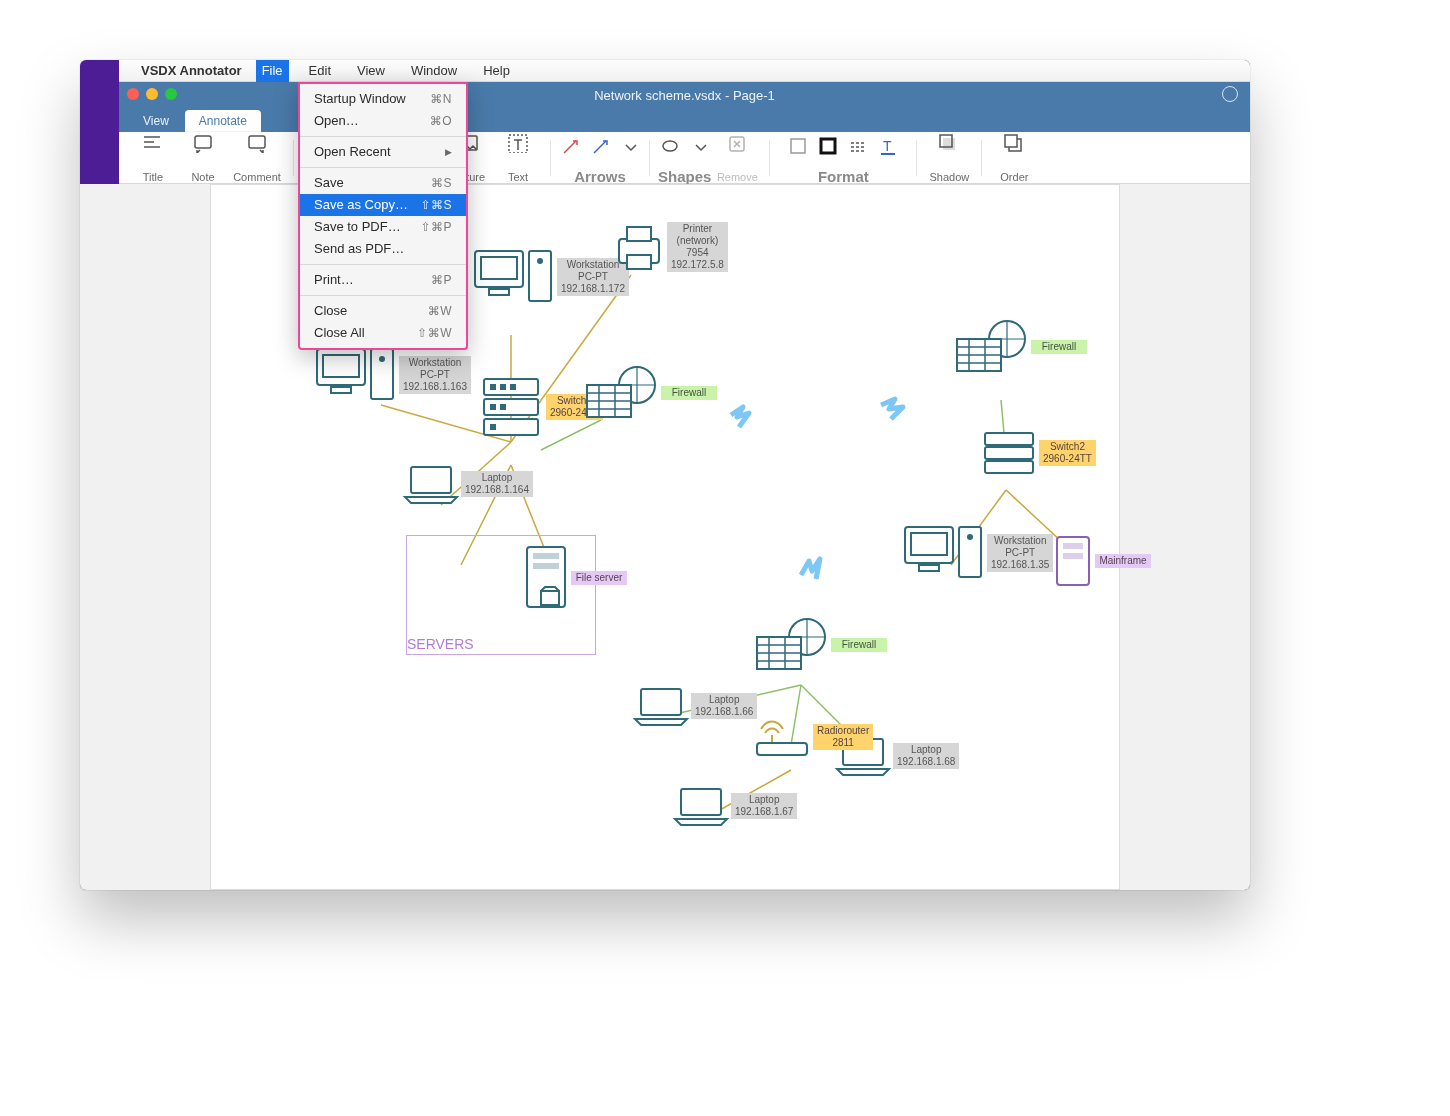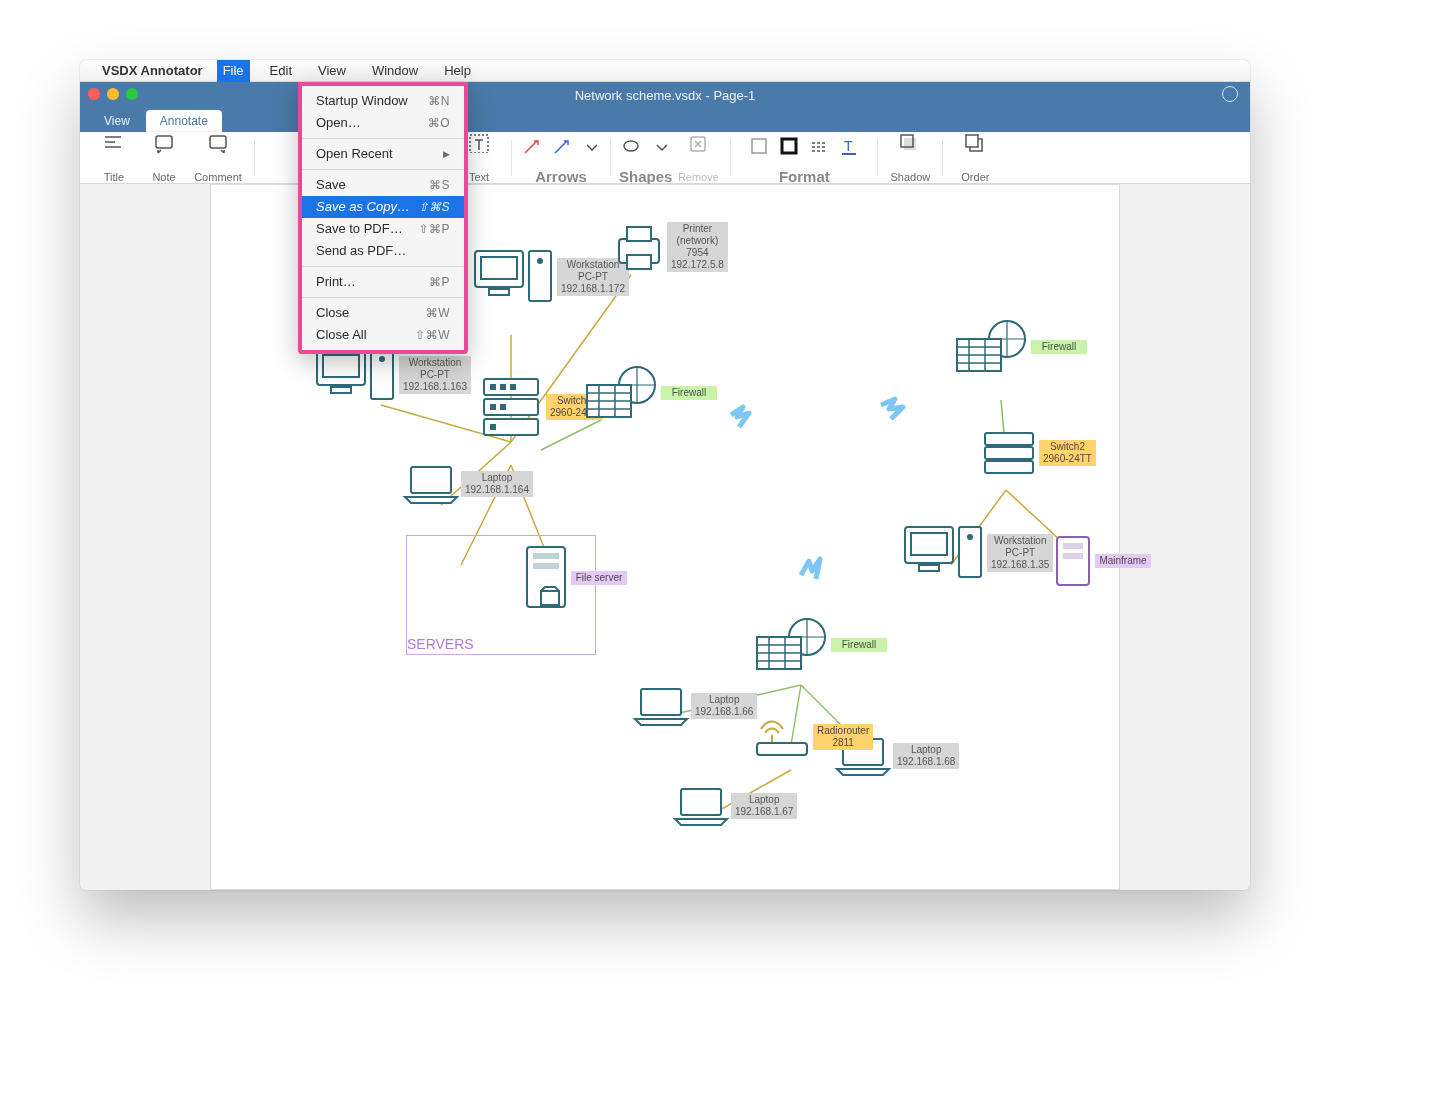--- a/index.html
+++ b/index.html
@@ -1,17 +1,17 @@
 <!DOCTYPE html>
 <html><head>
 <meta charset="utf-8">
 <style>
   * { box-sizing: border-box; margin: 0; padding: 0; }
   body { font-family: -apple-system, "Helvetica Neue", Arial, sans-serif; background: #fff; width: 1450px; height: 1116px; position: relative; overflow: hidden; }
-  .frame { position: absolute; left: 80px; top: 60px; width: 1170px; height: 830px; box-shadow: 0 30px 60px rgba(0,0,0,.25), 0 0 0 1px rgba(0,0,0,.05); border-radius: 6px; background: #86efac; overflow: hidden; }
+  .frame { position: absolute; left: 80px; top: 60px; width: 1170px; height: 830px; box-shadow: 0 30px 60px rgba(0,0,0,.25), 0 0 0 1px rgba(0,0,0,.05); border-radius: 6px; background: #4c1d95; overflow: hidden; padding-left: 39px; }
   
   .mac-menubar { height: 22px; background: linear-gradient(#fdfdfd,#f1f1f1); border-bottom: 1px solid #d9d9d9; display: flex; align-items: center; font-size: 13px; color: #333; padding-left: 8px; gap: 14px; position: relative; }
   .apple { font-size: 14px; color: #444; }
   .appname { font-weight: 700; }
   .mac-menubar .menu { padding: 0 6px; line-height: 22px; cursor: default; }
   .mac-menubar .menu.active { background: #1a74e8; color: #fff; }
   
   .titlebar { height: 26px; background: #4a7aa9; display: flex; align-items: center; justify-content: center; color: #ecf2f8; font-size: 13px; position: relative; }
   .traffic { position: absolute; left: 8px; top: 6px; display: flex; gap: 7px; }
   .traffic span { width: 12px; height: 12px; border-radius: 50%; display: inline-block; }
@@ -28,25 +28,25 @@
   .tgroup { display: flex; flex-direction: column; align-items: center; }
   .tgroup .row { display: flex; gap: 8px; height: 32px; align-items: center; }
   .sep { width: 1px; height: 36px; background: #e4e4e4; margin: 0 6px; }
   .glabel { font-size: 15px; color: #8a8a8a; margin-top: 6px; font-weight: bold; }
   .mini { width: 22px; height: 20px; display: flex; align-items: center; justify-content: center; }
   .mini svg { width: 18px; height: 18px; stroke:#555; fill:none; stroke-width:1.5; }
   
   .canvas { position: absolute; left: 0; right: 0; top: 124px; bottom: 0; background: #f1f1f1; }
   .page { position: absolute; left: 130px; top: 0; width: 910px; height: 706px; background: #fff; border: 1px solid #dcdcdc; }
   
-  .dropdown { position: absolute; left: 218px; top: 22px; width: 170px; background: #f5f5f5; border: 4px solid #ec4899; border-radius: 0 0 4px 4px; box-shadow: 0 8px 24px rgba(0,0,0,.25); font-size: 13px; color: #2b2b2b; padding: 4px 0; z-index: 50; }
+  .dropdown { position: absolute; left: 218px; top: 22px; width: 170px; background: #f5f5f5; border: 2px solid #ec4899; border-radius: 0 0 4px 4px; box-shadow: 0 8px 24px rgba(0,0,0,.25); font-size: 13px; color: #2b2b2b; padding: 4px 0; z-index: 50; }
   .ditem { display: flex; justify-content: space-between; align-items: center; padding: 2px 14px; line-height: 18px; cursor: default; }
   .ditem .sc { color: #7a7a7a; font-size: 12px; letter-spacing: .5px; }
   .ditem.sub::after { content: "▶"; font-size: 9px; color: #6a6a6a; }
-  .ditem.hl { background: #1a74e8; color: #fff; font-style: italic; }
+  .ditem.hl { background: #1a74e8; color: #fff; }
   .ditem.hl .sc { color: #e8f0fd; }
   .dsep { height: 1px; background: #d7d7d7; margin: 4px 0; }
   
   .node { position: absolute; display: flex; flex-direction: row; align-items: center; font-size: 10px; }
   .node .lab { background: #d6d6d6; padding: 1px 4px; text-align: center; line-height: 12px; color: #555; min-width: 56px; }
   .node .lab.y { background: #ffd36b; color:#544; }
   .node .lab.g { background: #c8f3a8; color:#454; }
   .node .lab.p { background: #e5c9f5; color:#545; }
   .node svg { display:block; }
   .groupbox { position:absolute; border:1px solid #c9a4e6; }

